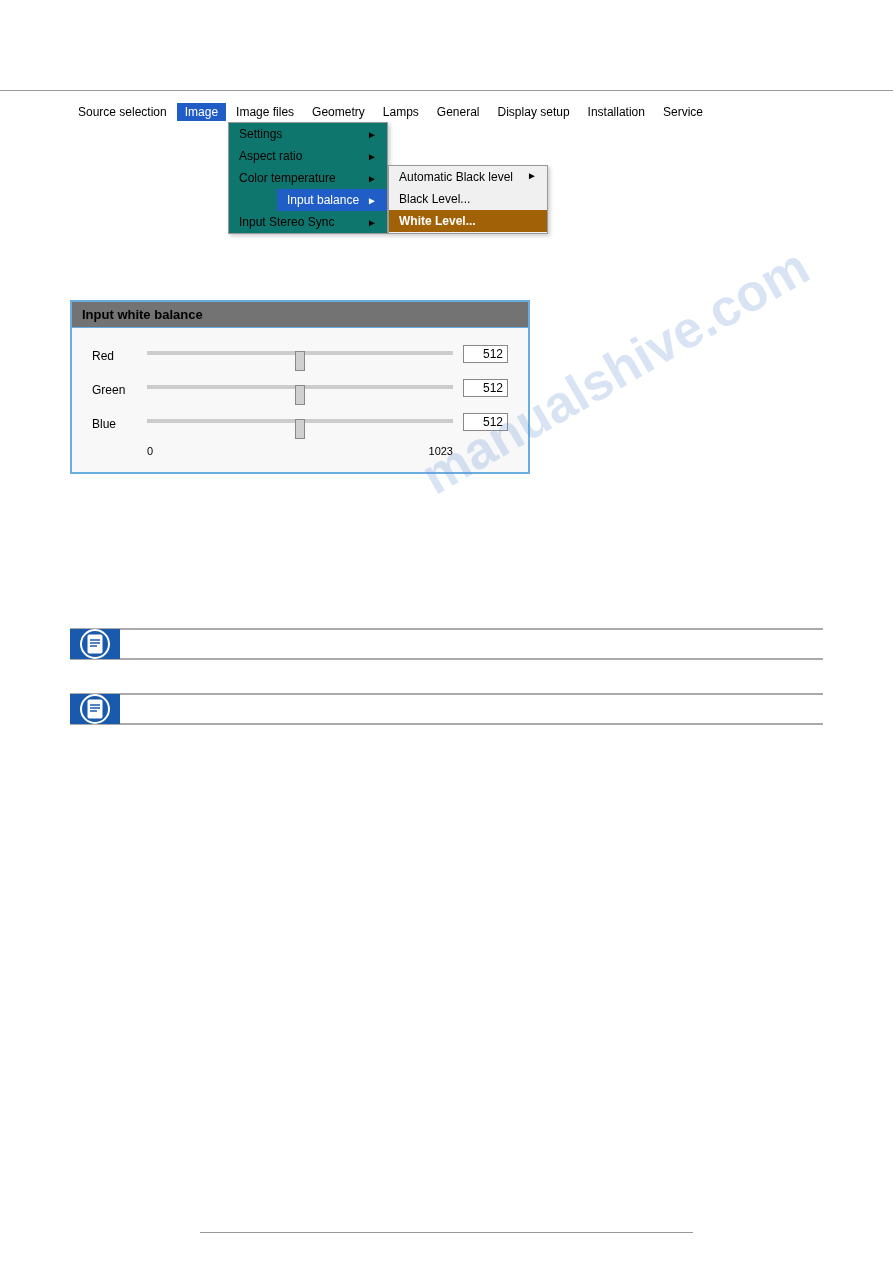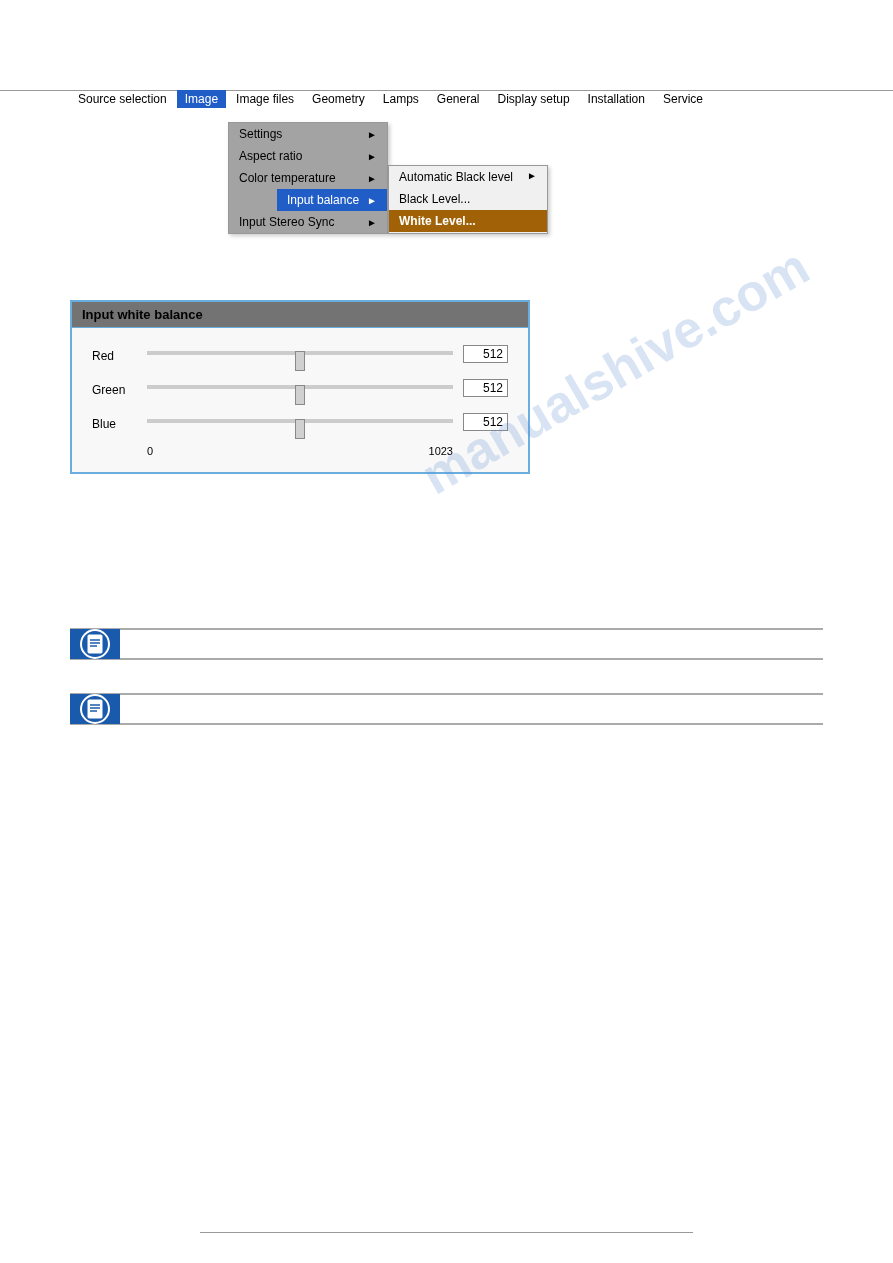--- a/index.html
+++ b/index.html
@@ -19,21 +19,21 @@
       top: 90px;
       left: 0;
       right: 0;
       height: 1px;
       background: #999;
     }
 
     
     .menubar {
       position: absolute;
-      top: 90px;
+      top: 103px;
       left: 70px;
       right: 0;
       display: flex;
       align-items: center;
       gap: 2px;
     }
 
     .menu-item {
       padding: 2px 8px;
       font-size: 12px;
@@ -50,21 +50,21 @@
     
     .dropdown-area {
       position: absolute;
       top: 122px;
       left: 228px;
       display: flex;
     }
 
     
     .dropdown-level1 {
-      background: #a3a3a3;
+      background: #0f766e;
       border: 1px solid #999;
       min-width: 155px;
       box-shadow: 2px 2px 4px rgba(0,0,0,0.2);
     }
 
     .dropdown-item {
       padding: 4px 10px;
       font-size: 12px;
       cursor: pointer;
       display: flex;

